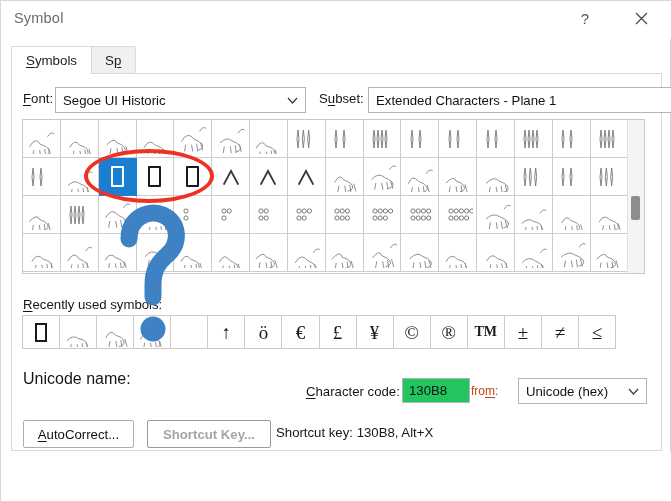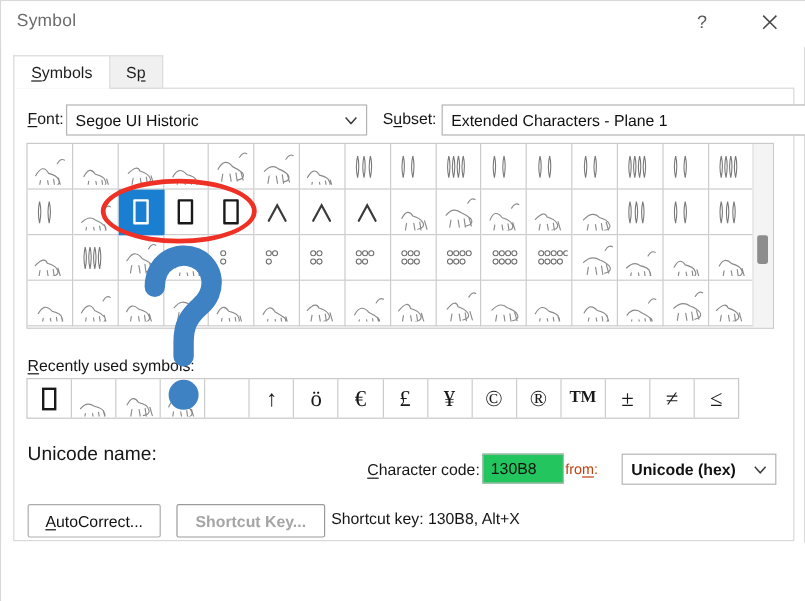--- a/index.html
+++ b/index.html
@@ -258,21 +258,21 @@
     background: #22c55e;
     height: 25px;
     display: flex;
     align-items: center;
     padding-left: 6px;
     font-size: 13.2px;
     color: #111;
   }
   #charcode-input { left: 401px; top: 377px; width: 68px; }
   #from-label { left: 470px; top: 383px; position: absolute; font-size: 12px; color: #c2410c; }
-  #from-combo { left: 517px; top: 377px; width: 129px; font-weight: bold; }
+  #from-combo { left: 517px; top: 377px; width: 129px; }
 
   
   .btn {
     position: absolute;
     box-sizing: border-box;
     border: 1px solid #adadad;
     background: #ffffff;
     height: 28px;
     display: flex;
     align-items: center;

